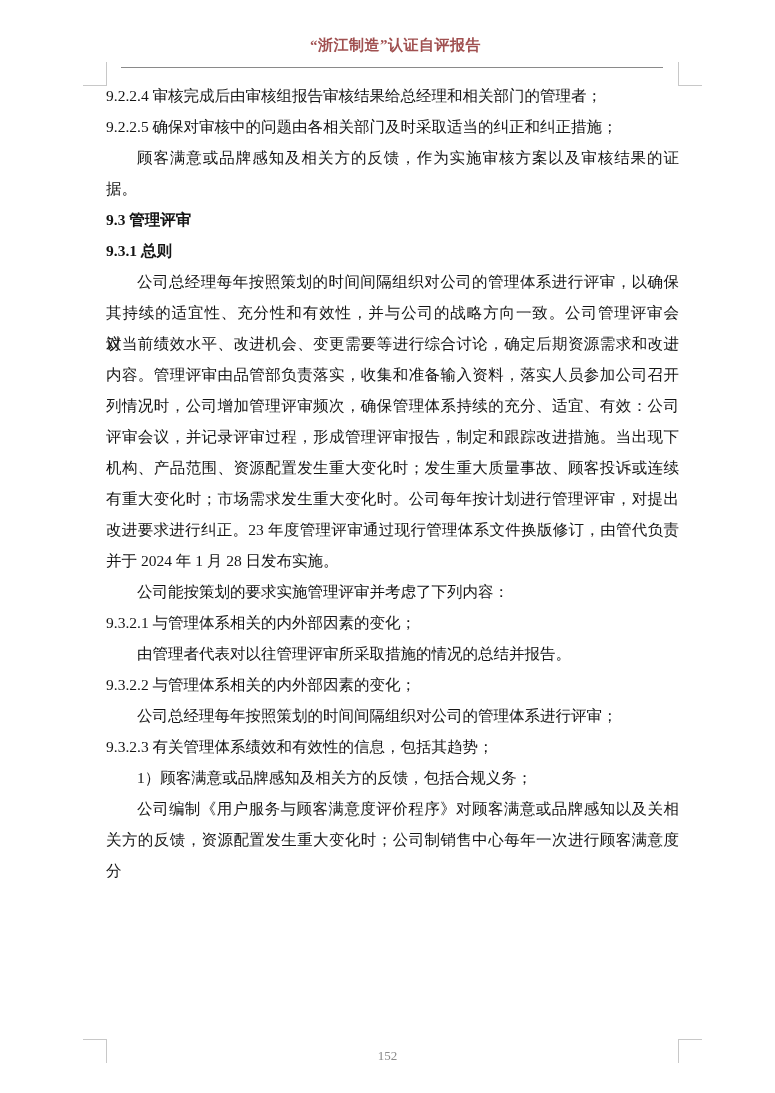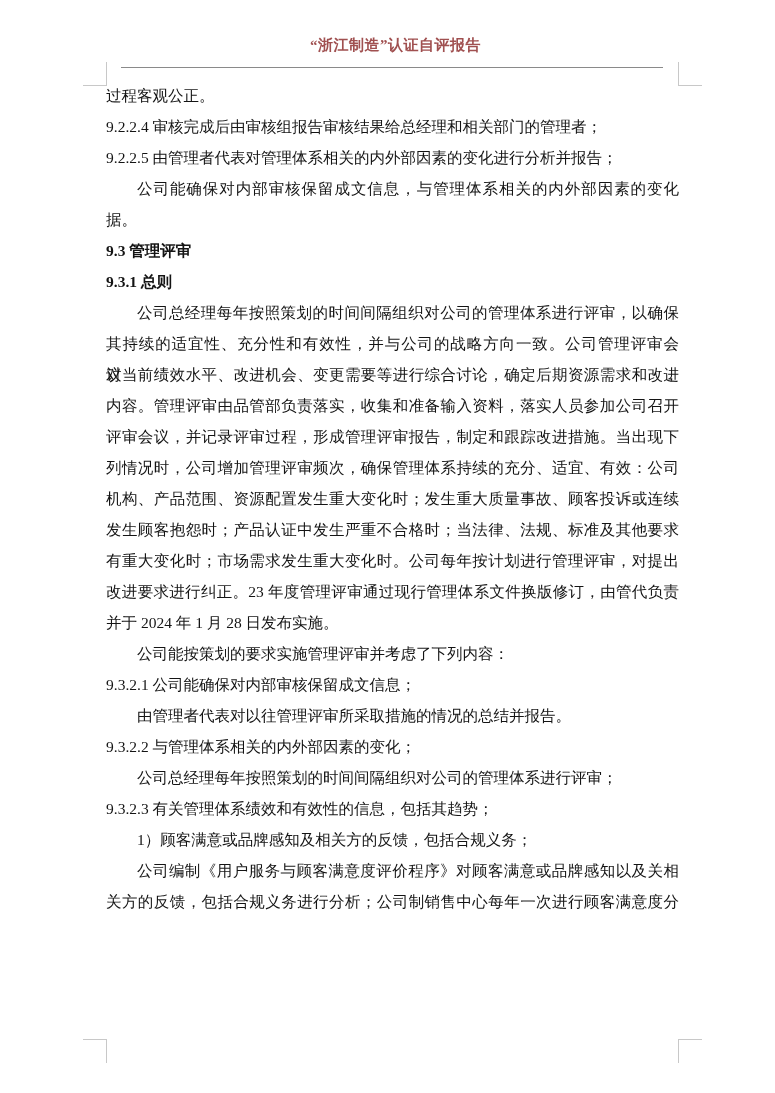--- a/index.html
+++ b/index.html
@@ -64,43 +64,42 @@
   <div class="doc-header-title">“浙江制造”认证自评报告</div>
 
   <div class="header-rule"></div>
 
   <div class="crop tl"></div>
   <div class="crop tr"></div>
   <div class="crop bl"></div>
   <div class="crop br"></div>
 
   <div class="doc-body">
-      <div class="line">过程客观公正。</div>
       <div class="line">9.2.2.4 审核完成后由审核组报告审核结果给总经理和相关部门的管理者；</div>
-      <div class="line">9.2.2.5 由管理者代表对管理体系相关的内外部因素的变化进行分析并报告；</div>
-      <div class="line indent justify">公司能确保对内部审核保留成文信息，与管理体系相关的内外部因素的变化</div>
+      <div class="line">9.2.2.5 确保对审核中的问题由各相关部门及时采取适当的纠正和纠正措施；</div>
+      <div class="line indent justify">顾客满意或品牌感知及相关方的反馈，作为实施审核方案以及审核结果的证</div>
       <div class="line">据。</div>
       <div class="line bold">9.3 管理评审</div>
       <div class="line bold">9.3.1 总则</div>
       <div class="line indent justify">公司总经理每年按照策划的时间间隔组织对公司的管理体系进行评审，以确保</div>
       <div class="line justify">其持续的适宜性、充分性和有效性，并与公司的战略方向一致。公司管理评审会议，</div>
       <div class="line justify">对当前绩效水平、改进机会、变更需要等进行综合讨论，确定后期资源需求和改进</div>
       <div class="line justify">内容。管理评审由品管部负责落实，收集和准备输入资料，落实人员参加公司召开</div>
+      <div class="line justify">列情况时，公司增加管理评审频次，确保管理体系持续的充分、适宜、有效：公司</div>
       <div class="line justify">评审会议，并记录评审过程，形成管理评审报告，制定和跟踪改进措施。当出现下</div>
-      <div class="line justify">列情况时，公司增加管理评审频次，确保管理体系持续的充分、适宜、有效：公司</div>
       <div class="line justify">机构、产品范围、资源配置发生重大变化时；发生重大质量事故、顾客投诉或连续</div>
-      <div class="line justify">发生顾客抱怨时；产品认证中发生严重不合格时；当法律、法规、标准及其他要求</div>
       <div class="line justify">有重大变化时；市场需求发生重大变化时。公司每年按计划进行管理评审，对提出</div>
       <div class="line justify">改进要求进行纠正。23 年度管理评审通过现行管理体系文件换版修订，由管代负责</div>
       <div class="line">并于 2024 年 1 月 28 日发布实施。</div>
       <div class="line indent">公司能按策划的要求实施管理评审并考虑了下列内容：</div>
-      <div class="line">9.3.2.1 公司能确保对内部审核保留成文信息；</div>
+      <div class="line">9.3.2.1 与管理体系相关的内外部因素的变化；</div>
       <div class="line indent">由管理者代表对以往管理评审所采取措施的情况的总结并报告。</div>
       <div class="line">9.3.2.2 与管理体系相关的内外部因素的变化；</div>
       <div class="line indent">公司总经理每年按照策划的时间间隔组织对公司的管理体系进行评审；</div>
       <div class="line">9.3.2.3 有关管理体系绩效和有效性的信息，包括其趋势；</div>
       <div class="line indent">1）顾客满意或品牌感知及相关方的反馈，包括合规义务；</div>
       <div class="line indent justify">公司编制《用户服务与顾客满意度评价程序》对顾客满意或品牌感知以及关相</div>
-      <div class="line justify">关方的反馈，包括合规义务进行分析；公司制销售中心每年一次进行顾客满意度分</div>
+      <div class="line justify">关方的反馈，资源配置发生重大变化时；公司制销售中心每年一次进行顾客满意度分</div>
     </div>
 
+  <div class="page-number">152</div>
 
 </div>
 
 </body></html>

